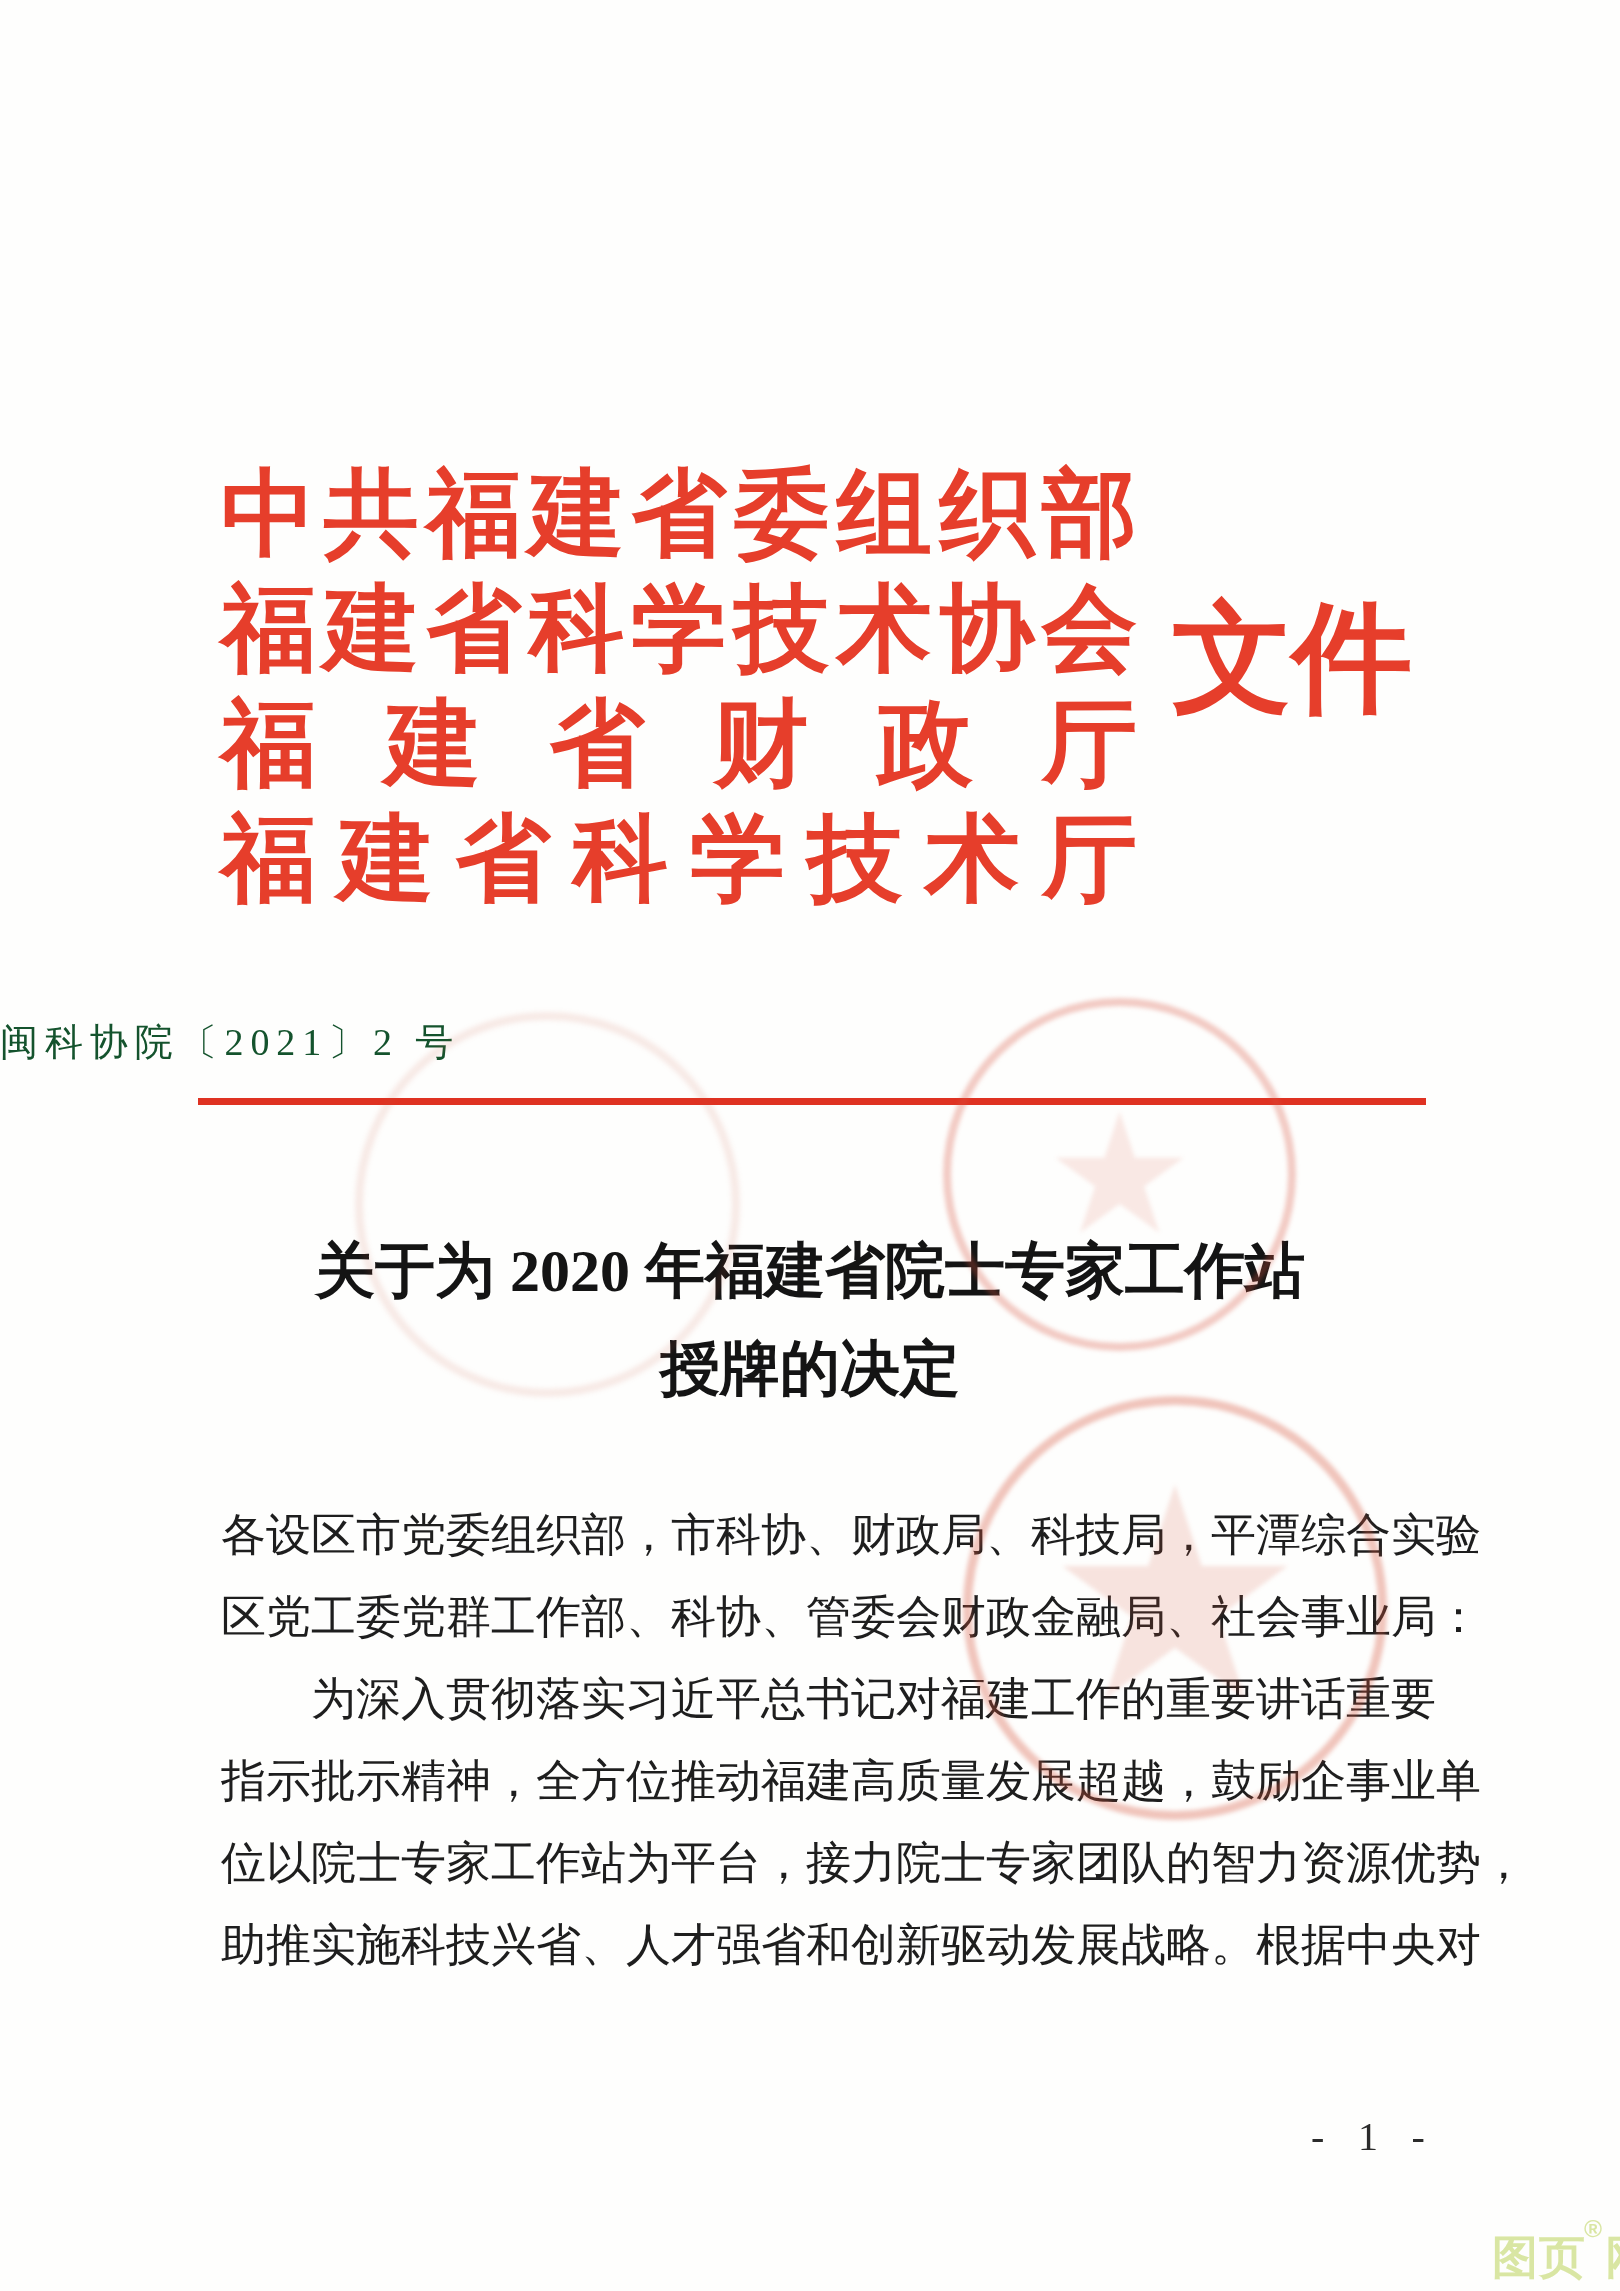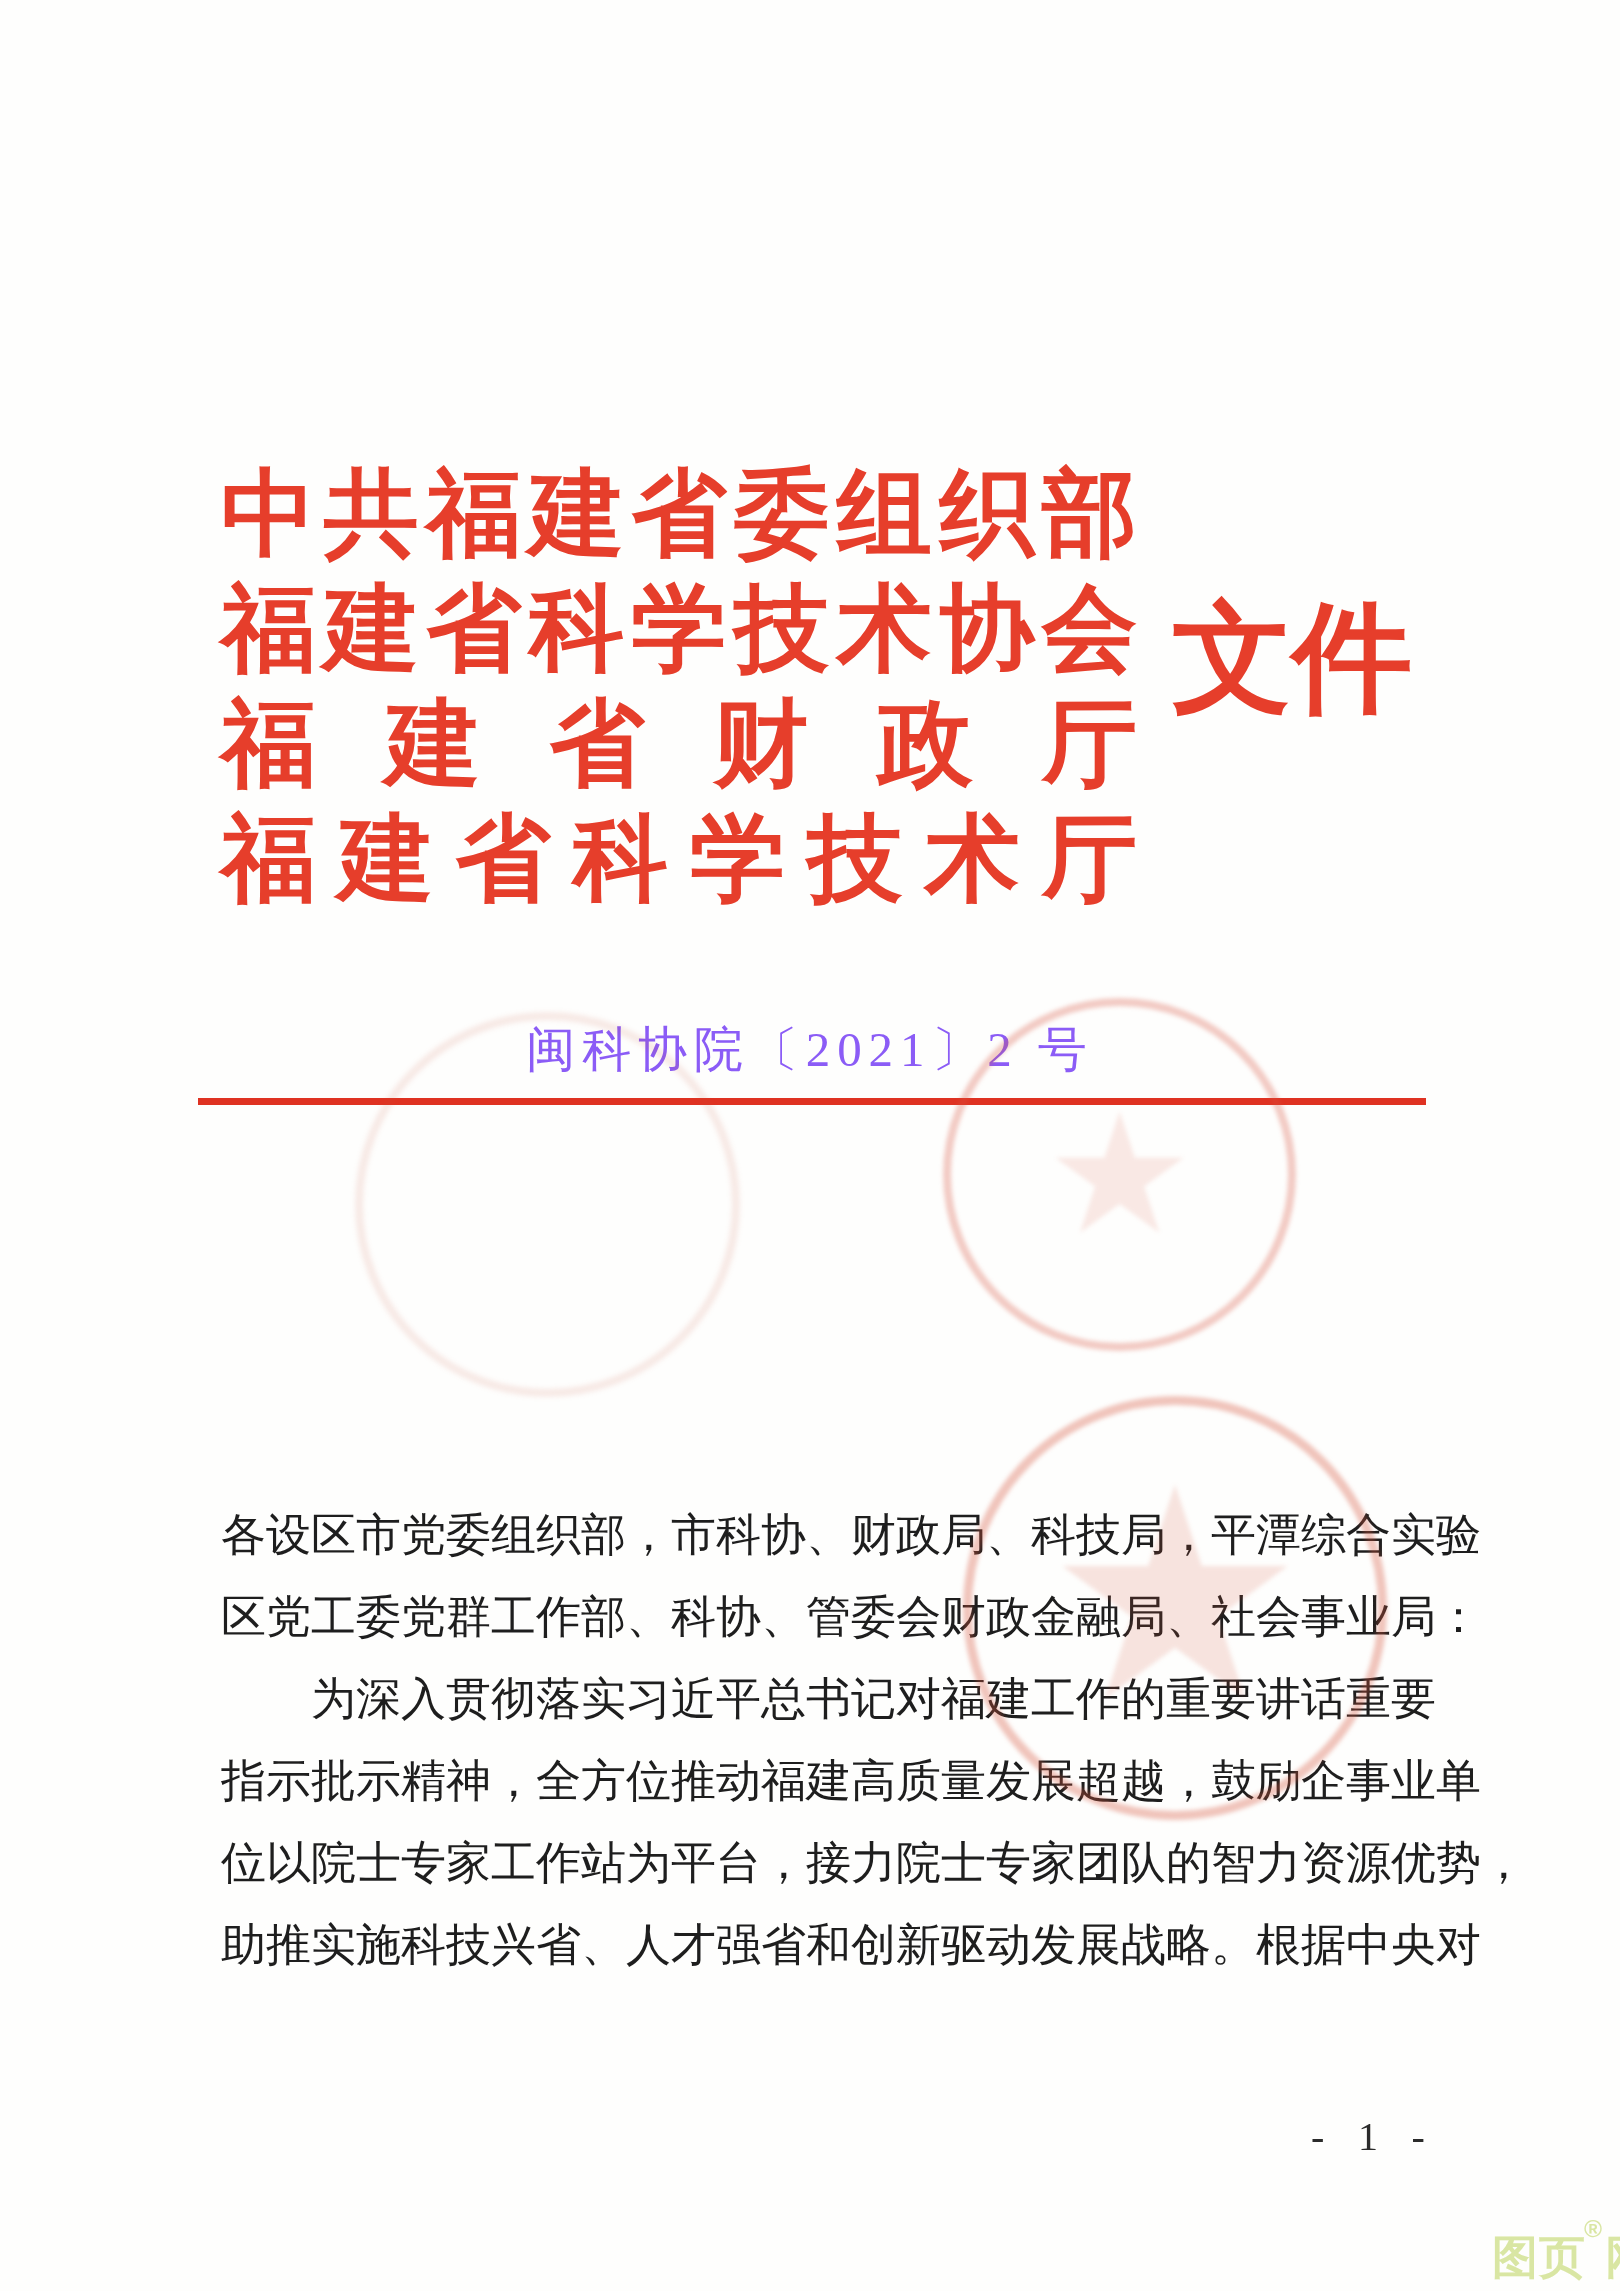--- a/index.html
+++ b/index.html
@@ -46,24 +46,24 @@
     font-weight: bold;
     color: #e63e2b;
   }
 
   
   .doc-number {
     position: absolute;
     left: 0;
     top: 1017px;
     width: 100%;
-    text-align: center;
-    font-size: 49px;
+    text-align: left;
+    font-size: 38px;
     letter-spacing: 6.9px;
-    color: #8b5cf6;
+    color: #14532d;
   }
   .red-rule {
     position: absolute;
     left: 198px;
     top: 1098px;
     width: 1228px;
     height: 6.9px;
     background: #df3222;
   }
 
@@ -231,20 +231,24 @@
   </div>
   <div class="doc-type">
       <span>文</span>
       <span>件</span>
     </div>
 
   <div class="doc-number">闽科协院〔2021〕2 号</div>
 
   <div class="red-rule"></div>
 
+  <div class="title">
+    <div class="title-line">关于为 2020 年福建省院士专家工作站</div>
+    <div class="title-line">授牌的决定</div>
+  </div>
 
   <div class="body-block">
     <div class="body-line">
         <span>各</span>
         <span>设</span>
         <span>区</span>
         <span>市</span>
         <span>党</span>
         <span>委</span>
         <span>组</span>

